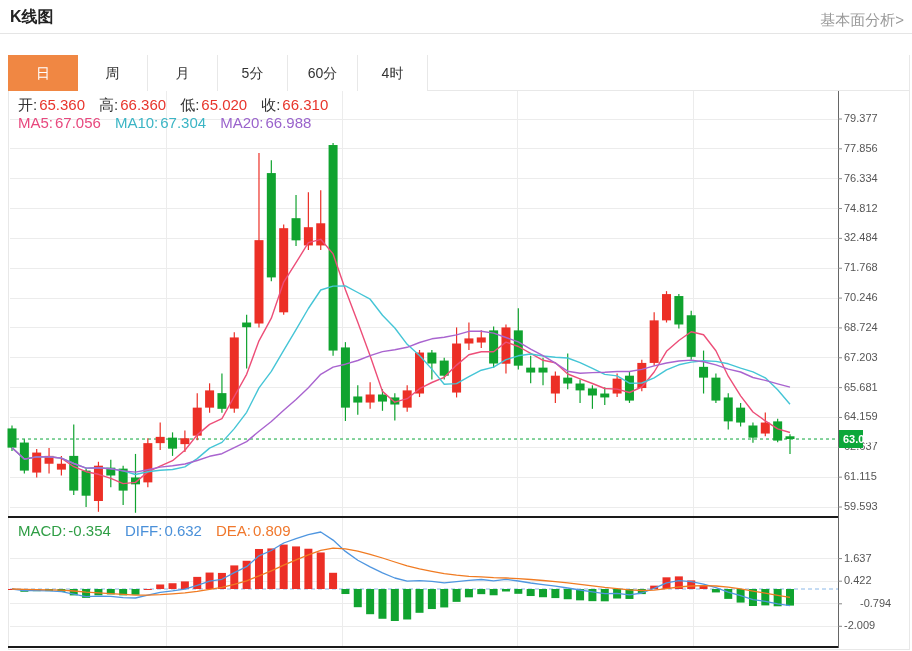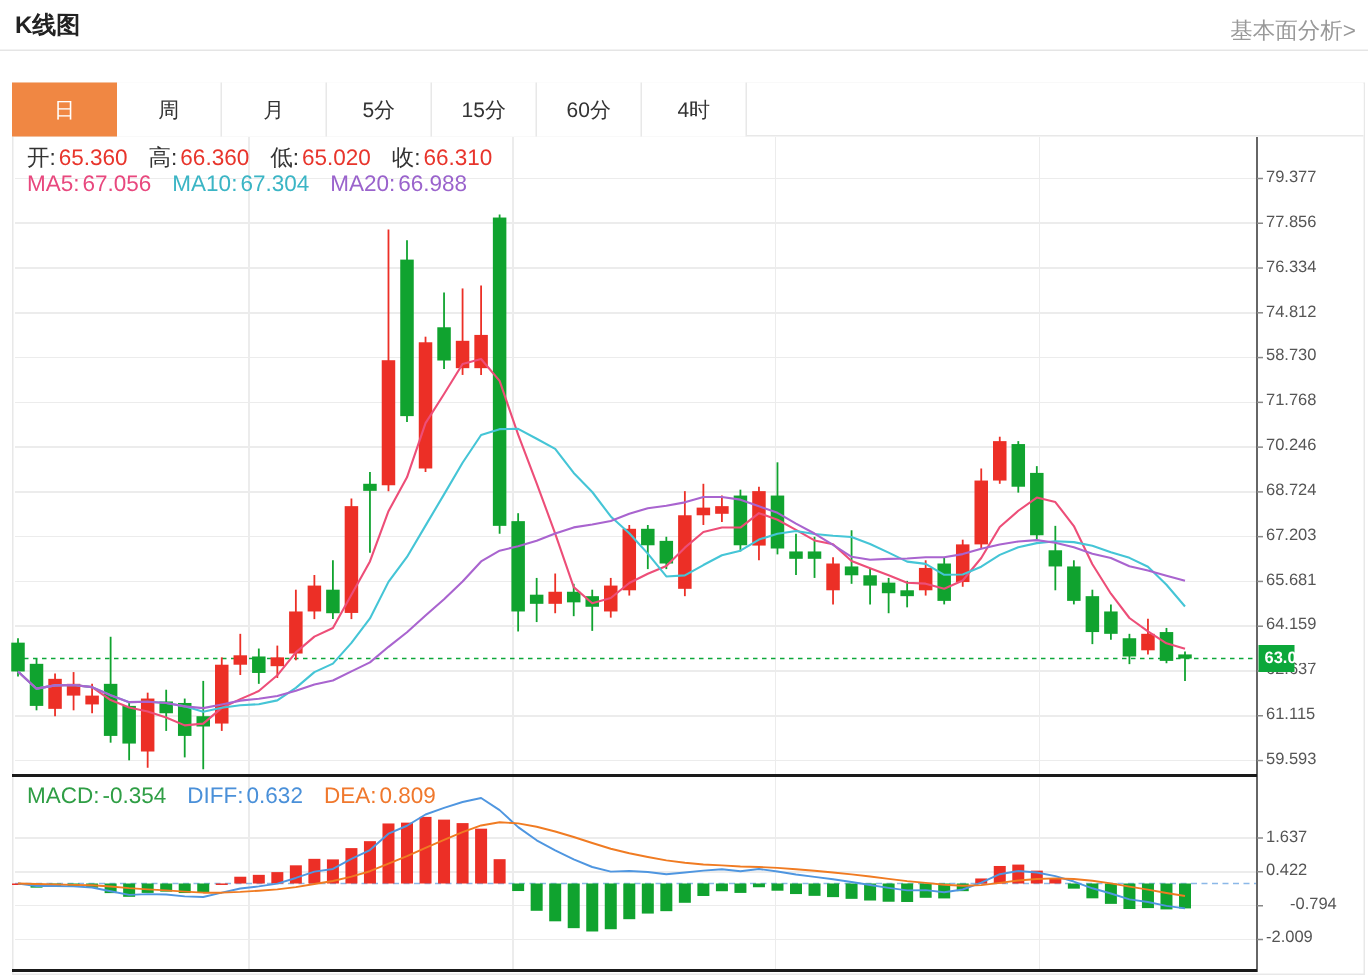--- a/index.html
+++ b/index.html
@@ -28,21 +28,20 @@
 <div class="abs header-title">K线图</div>
 <a class="abs header-link">基本面分析&gt;</a>
 <div class="abs header-divider"></div>
 <div class="abs container-border"></div>
 
 <div class="abs tabs" id="tabs">
     <div class="tab active" style="background: rgb(240, 135, 67);">日</div>
     <div class="tab">周</div>
     <div class="tab">月</div>
     <div class="tab">5分</div>
-    <div class="tab">15分</div>
     <div class="tab">60分</div>
     <div class="tab">4时</div>
   </div>
 
 <svg id="chart" class="abs" width="912" height="651">
     <line x1="10" y1="119" x2="838" y2="119" stroke="#ececec" stroke-width="1" shape-rendering="crispEdges"></line>
     <line x1="10" y1="148.831373" x2="838" y2="148.831373" stroke="#ececec" stroke-width="1" shape-rendering="crispEdges"></line>
     <line x1="10" y1="178.68235899999985" x2="838" y2="178.68235899999985" stroke="#ececec" stroke-width="1" shape-rendering="crispEdges"></line>
     <line x1="10" y1="208.53334499999994" x2="838" y2="208.53334499999994" stroke="#ececec" stroke-width="1" shape-rendering="crispEdges"></line>
     <line x1="10" y1="238.3843309999998" x2="838" y2="238.3843309999998" stroke="#ececec" stroke-width="1" shape-rendering="crispEdges"></line>
@@ -291,21 +290,21 @@
 
 <div class="abs" id="main-axis"></div>
 <div class="abs" id="macd-axis"></div>
 
 <div class="abs price-badge" style="background: rgb(12, 167, 58); top: 430.025px;">63.060</div>
 
 <div class="abs axis-label" style="left: 844px; top: 112px;">79.377</div>
 <div class="abs axis-label" style="left: 844px; top: 141.831px;">77.856</div>
 <div class="abs axis-label" style="left: 844px; top: 171.682px;">76.334</div>
 <div class="abs axis-label" style="left: 844px; top: 201.533px;">74.812</div>
-<div class="abs axis-label" style="left: 844px; top: 231.384px;">58.730</div>
+<div class="abs axis-label" style="left: 844px; top: 231.384px;">32.484</div>
 <div class="abs axis-label" style="left: 844px; top: 261.235px;">71.768</div>
 <div class="abs axis-label" style="left: 844px; top: 291.086px;">70.246</div>
 <div class="abs axis-label" style="left: 844px; top: 320.937px;">68.724</div>
 <div class="abs axis-label" style="left: 844px; top: 350.769px;">67.203</div>
 <div class="abs axis-label" style="left: 844px; top: 380.62px;">65.681</div>
 <div class="abs axis-label" style="left: 844px; top: 410.471px;">64.159</div>
 <div class="abs axis-label" style="left: 844px; top: 440.322px;">62.637</div>
 <div class="abs axis-label" style="left: 844px; top: 470.173px;">61.115</div>
 <div class="abs axis-label" style="left: 844px; top: 500.024px;">59.593</div>
 <div class="abs axis-label" style="left: 844px; top: 551.588px;">1.637</div>

